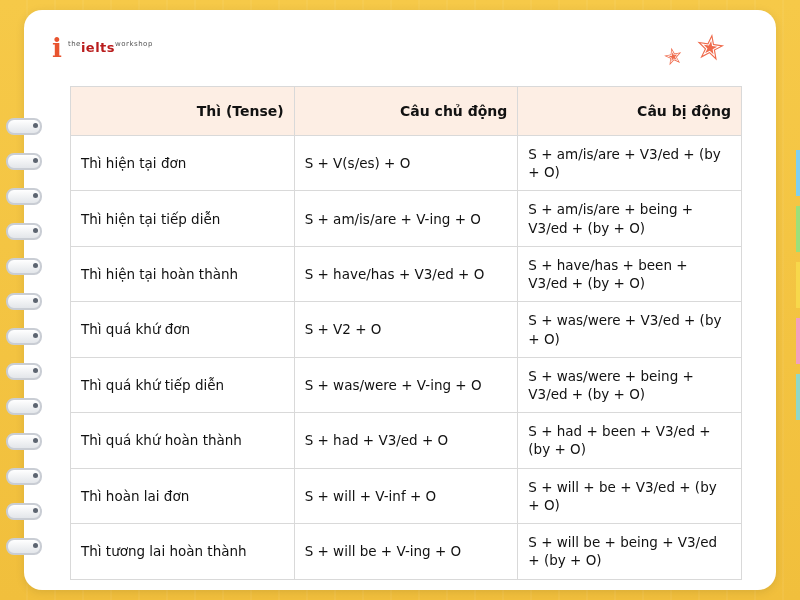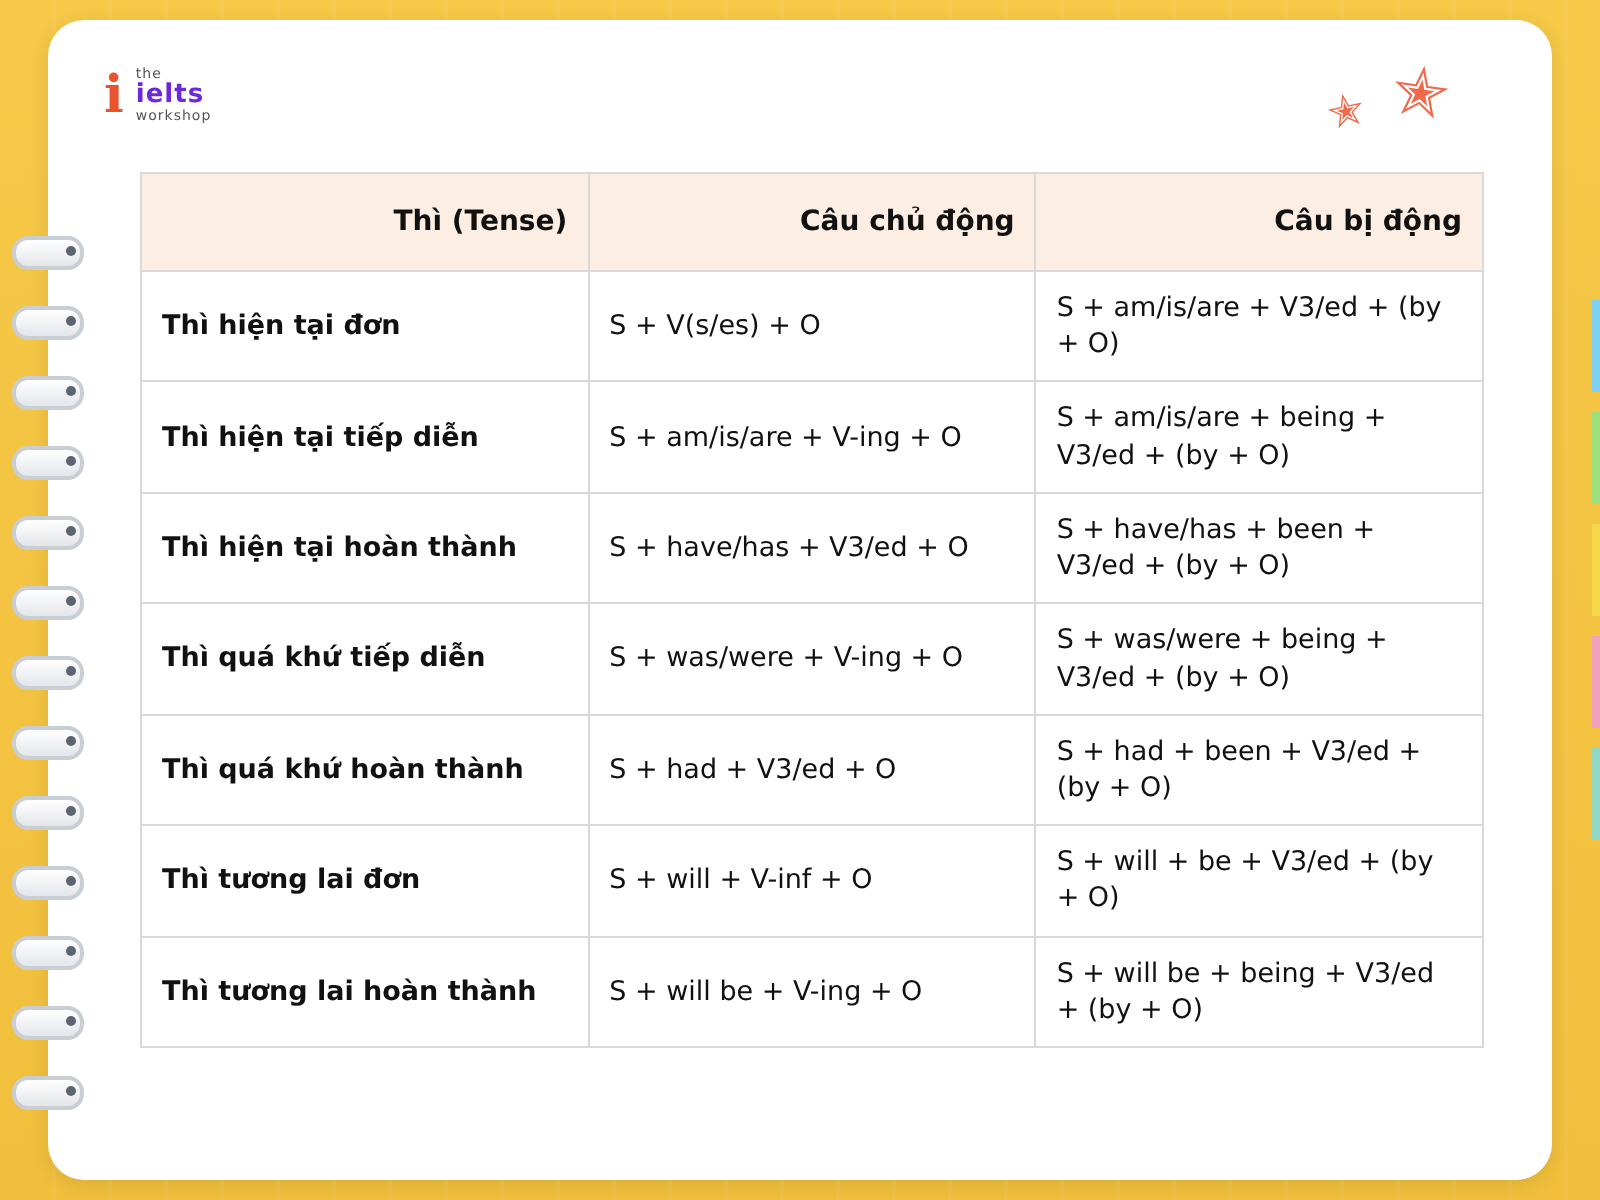--- a/index.html
+++ b/index.html
@@ -86,32 +86,31 @@
   }
   .logo-mark {
     font-size: 26px;
     color: #e8542f;
     font-weight: bold;
     line-height: 1;
     font-family: "DejaVu Serif", "Liberation Serif", serif;
   }
   .logo-text {
     display: flex;
-    flex-direction: column;
     line-height: 1.05;
   }
   .logo-the {
     font-size: 7px;
     color: #555;
     letter-spacing: 0.5px;
   }
   .logo-ielts {
     font-size: 13px;
     font-weight: bold;
-    color: #6d28d9;
+    color: #b91c1c;
     letter-spacing: 0.5px;
   }
   .logo-workshop {
     font-size: 7px;
     color: #555;
     letter-spacing: 0.5px;
   }
 
   .title {
     position: absolute;
@@ -162,21 +161,21 @@
     line-height: 1.35;
   }
   table.grid th {
     background: #fdeee4;
     font-weight: bold;
     text-align: right;
     font-size: 14px;
     height: 30px;
   }
   table.grid td.c0 {
-    font-weight: bold;
+    font-weight: normal;
     width: 202px;
   }
   table.grid td.c1 { width: 215px; }
   table.grid td.c2 { width: 255px; }
 
   
   .tabs {
     position: absolute;
     right: -8px;
     top: 150px;
@@ -234,31 +233,36 @@
           <td class="c0">Thì hiện tại tiếp diễn</td>
           <td class="c1">S + am/is/are + V-ing + O</td>
           <td class="c2">S + am/is/are + being + V3/ed + (by + O)</td>
         </tr>
         <tr>
           <td class="c0">Thì hiện tại hoàn thành</td>
           <td class="c1">S + have/has + V3/ed + O</td>
           <td class="c2">S + have/has + been + V3/ed + (by + O)</td>
         </tr>
         <tr>
+          <td class="c0">Thì quá khứ đơn</td>
+          <td class="c1">S + V2 + O</td>
+          <td class="c2">S + was/were + V3/ed + (by + O)</td>
+        </tr>
+        <tr>
           <td class="c0">Thì quá khứ tiếp diễn</td>
           <td class="c1">S + was/were + V-ing + O</td>
           <td class="c2">S + was/were + being + V3/ed + (by + O)</td>
         </tr>
         <tr>
           <td class="c0">Thì quá khứ hoàn thành</td>
           <td class="c1">S + had + V3/ed + O</td>
           <td class="c2">S + had + been + V3/ed + (by + O)</td>
         </tr>
         <tr>
-          <td class="c0">Thì tương lai đơn</td>
+          <td class="c0">Thì hoàn lai đơn</td>
           <td class="c1">S + will + V-inf + O</td>
           <td class="c2">S + will + be + V3/ed + (by + O)</td>
         </tr>
         <tr>
           <td class="c0">Thì tương lai hoàn thành</td>
           <td class="c1">S + will be + V-ing + O</td>
           <td class="c2">S + will be + being + V3/ed + (by + O)</td>
         </tr>
       </tbody>
     </table>

